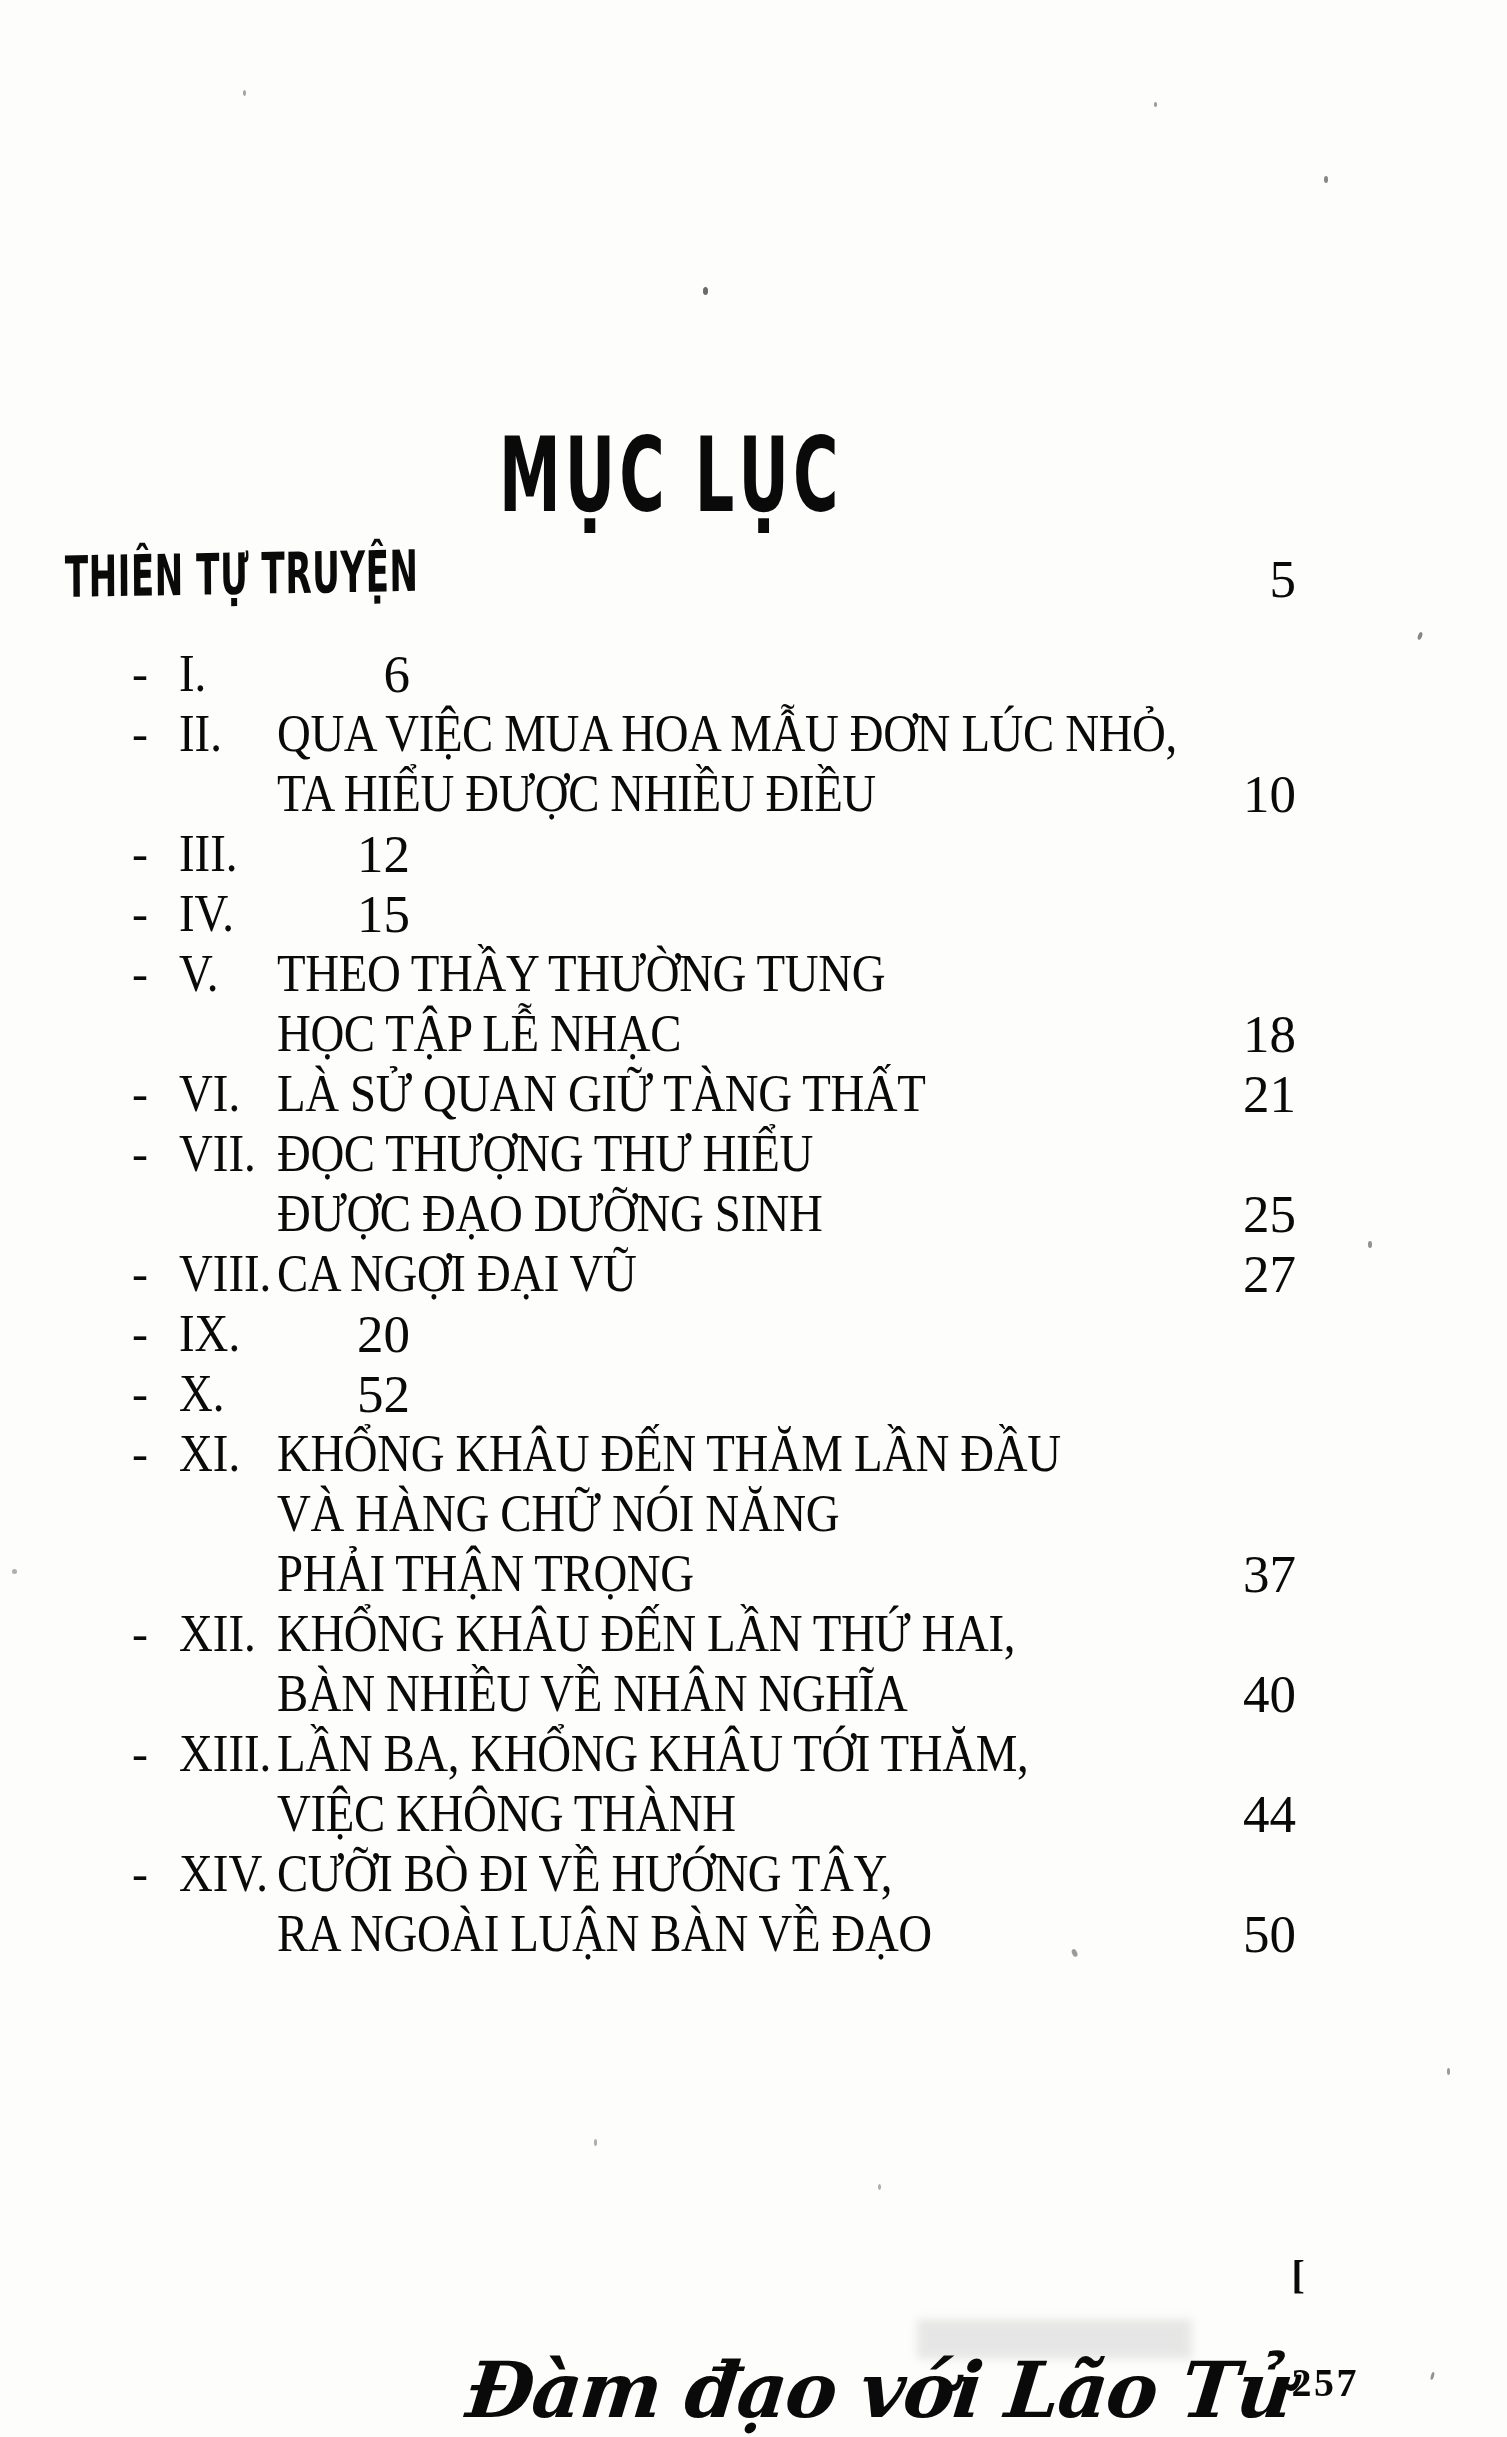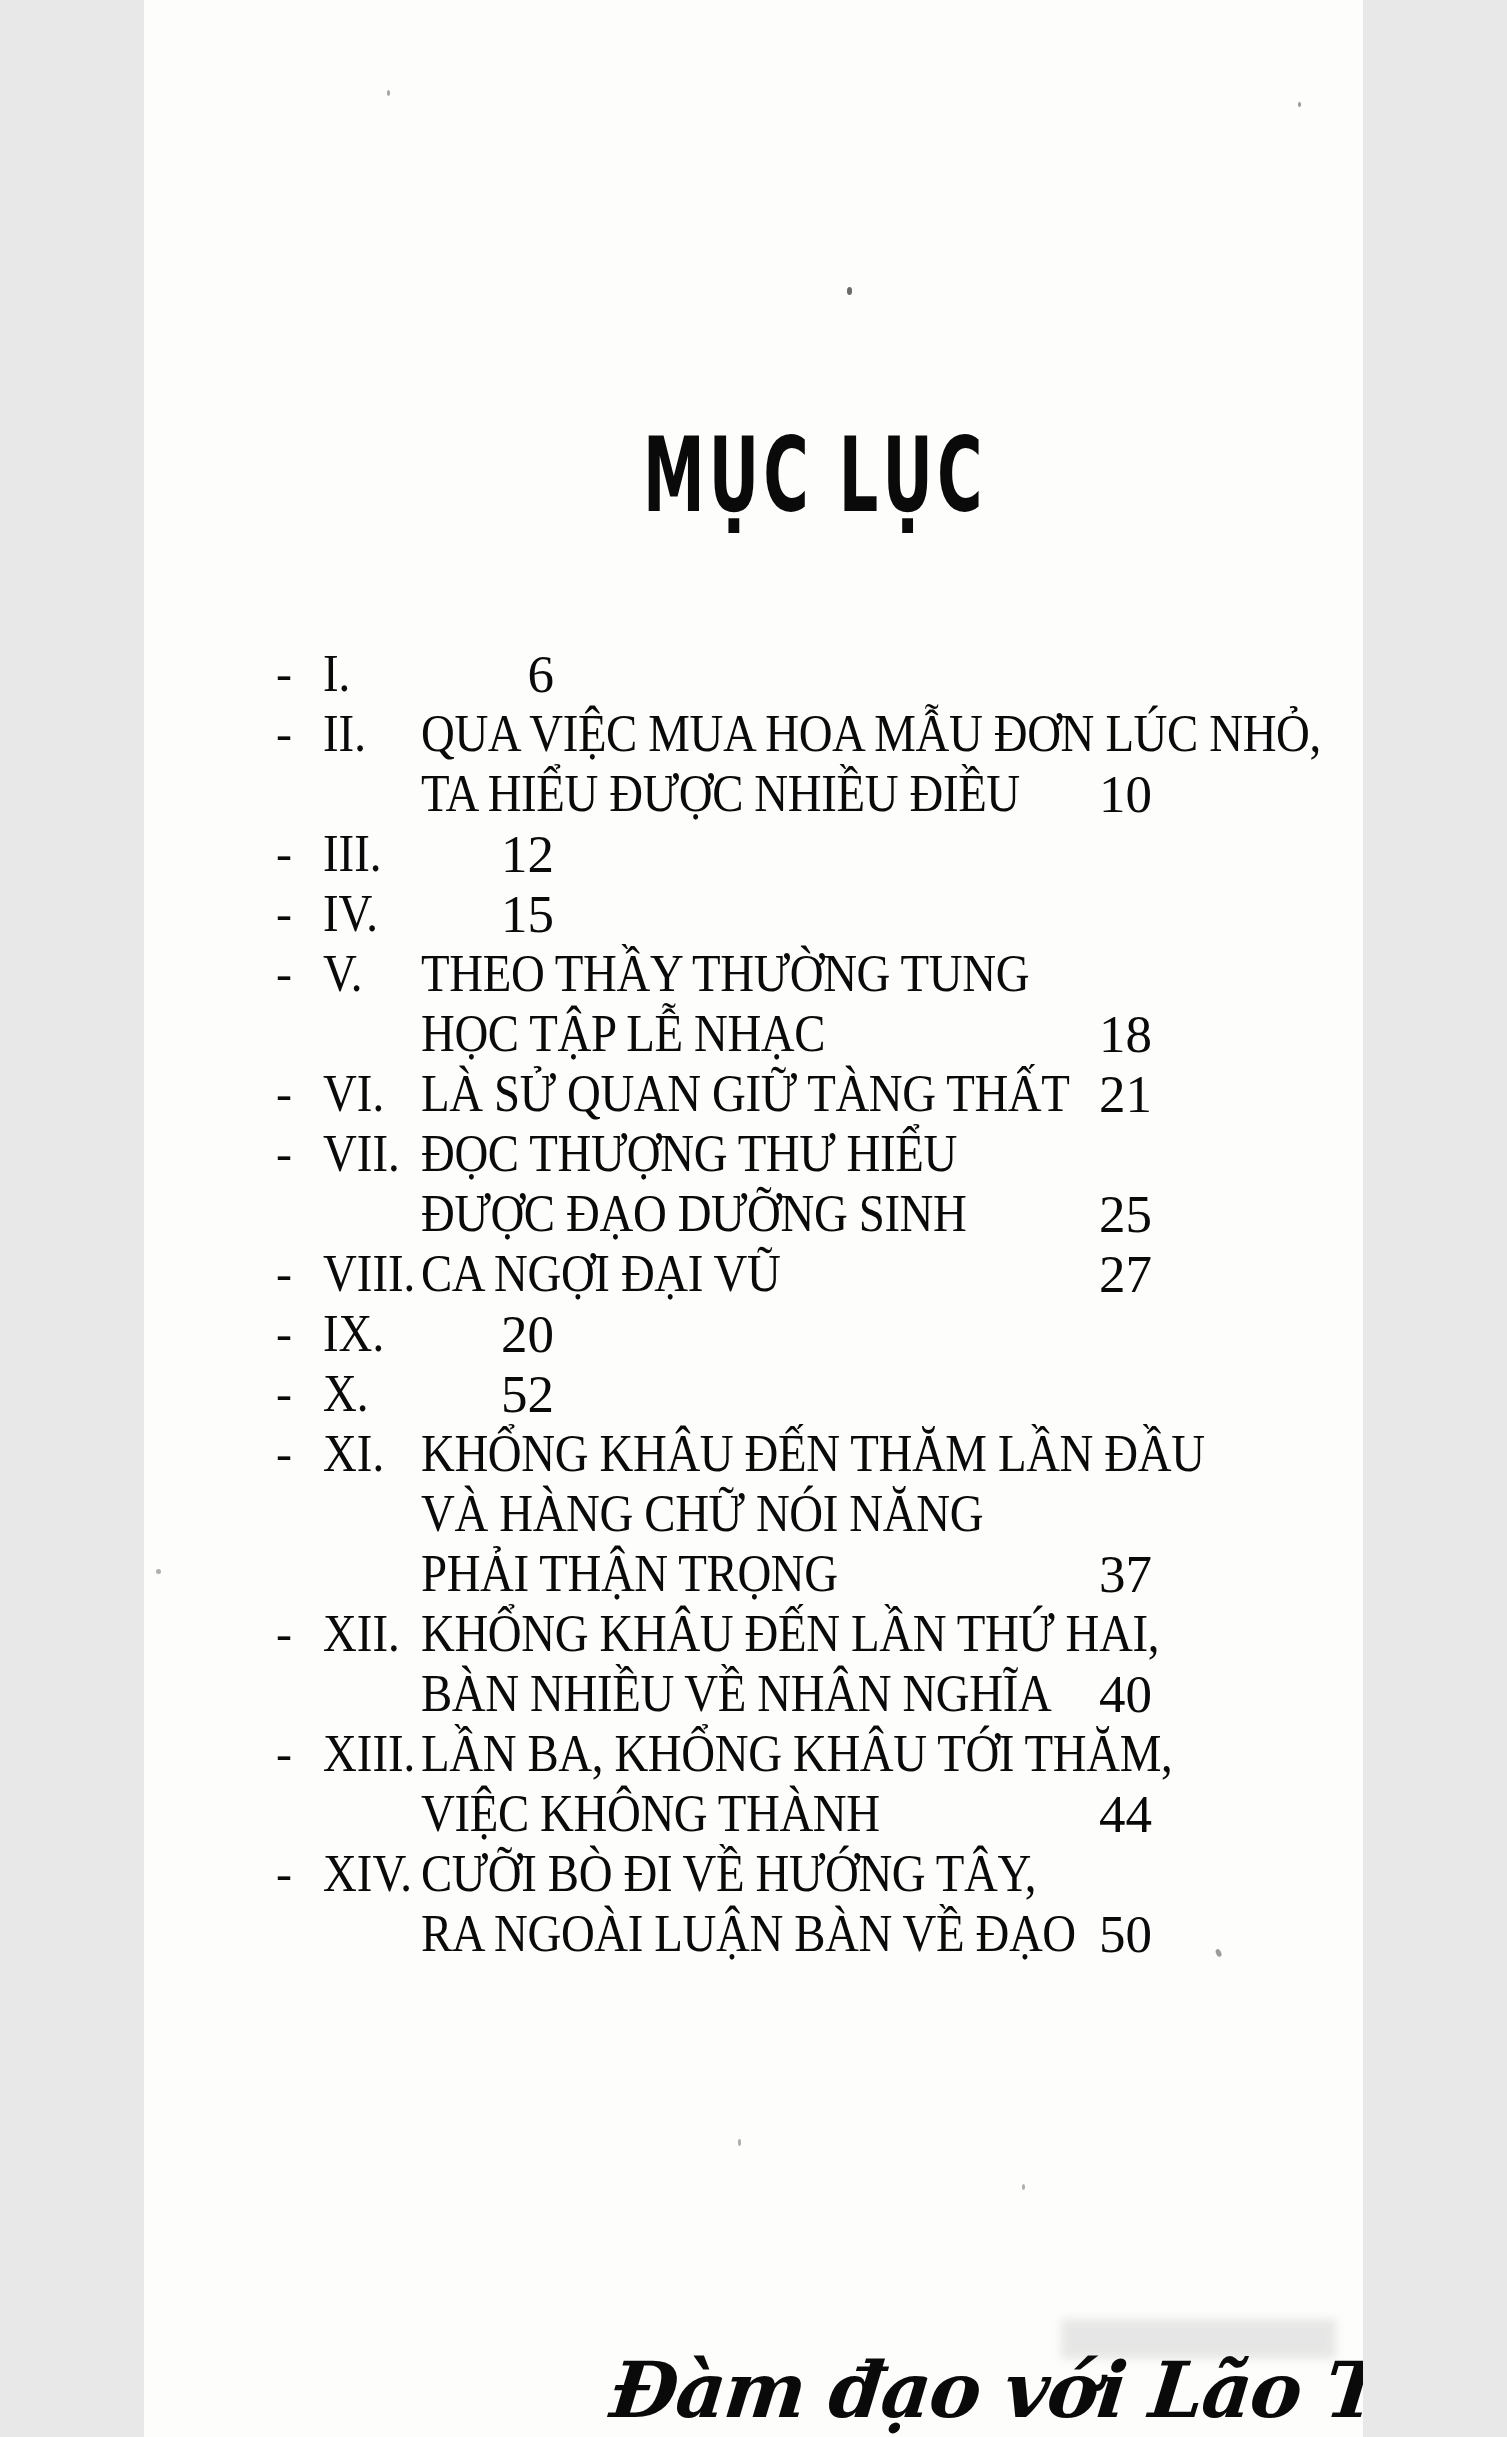--- a/index.html
+++ b/index.html
@@ -2,21 +2,21 @@
 <html style="font-size:13.3px"><head>
 <meta charset="utf-8">
 <style>
   html, body {
     margin: 0;
     padding: 0;
     background: #e8e8e8;
   }
   .page {
     position: relative;
-    width: 1219px;
+    width: 1507px;
     height: 2438px;
     margin: 0 auto;
     background: #fdfdfc;
     color: #0a0a0a;
     overflow: hidden;
     font-family: "Liberation Serif", serif;
   }
 
   
   .doc-title {
@@ -156,20 +156,24 @@
     border-radius: 50%;
   }
 </style>
 </head>
 <body>
 
 <div class="page">
 
   <h1 class="doc-title">MỤC LỤC</h1>
 
+  <div class="section-header">
+    <span class="section-label">THIÊN TỰ TRUYỆN</span>
+    <span class="section-page">5</span>
+  </div>
 
   <div class="toc">
     <div class="toc-row">
       <span class="toc-dash">-</span>
       <span class="toc-numeral"><span>I.</span></span>
       <span class="toc-page">6</span>
     </div>
 
     <div class="toc-row">
       <span class="toc-dash">-</span>

